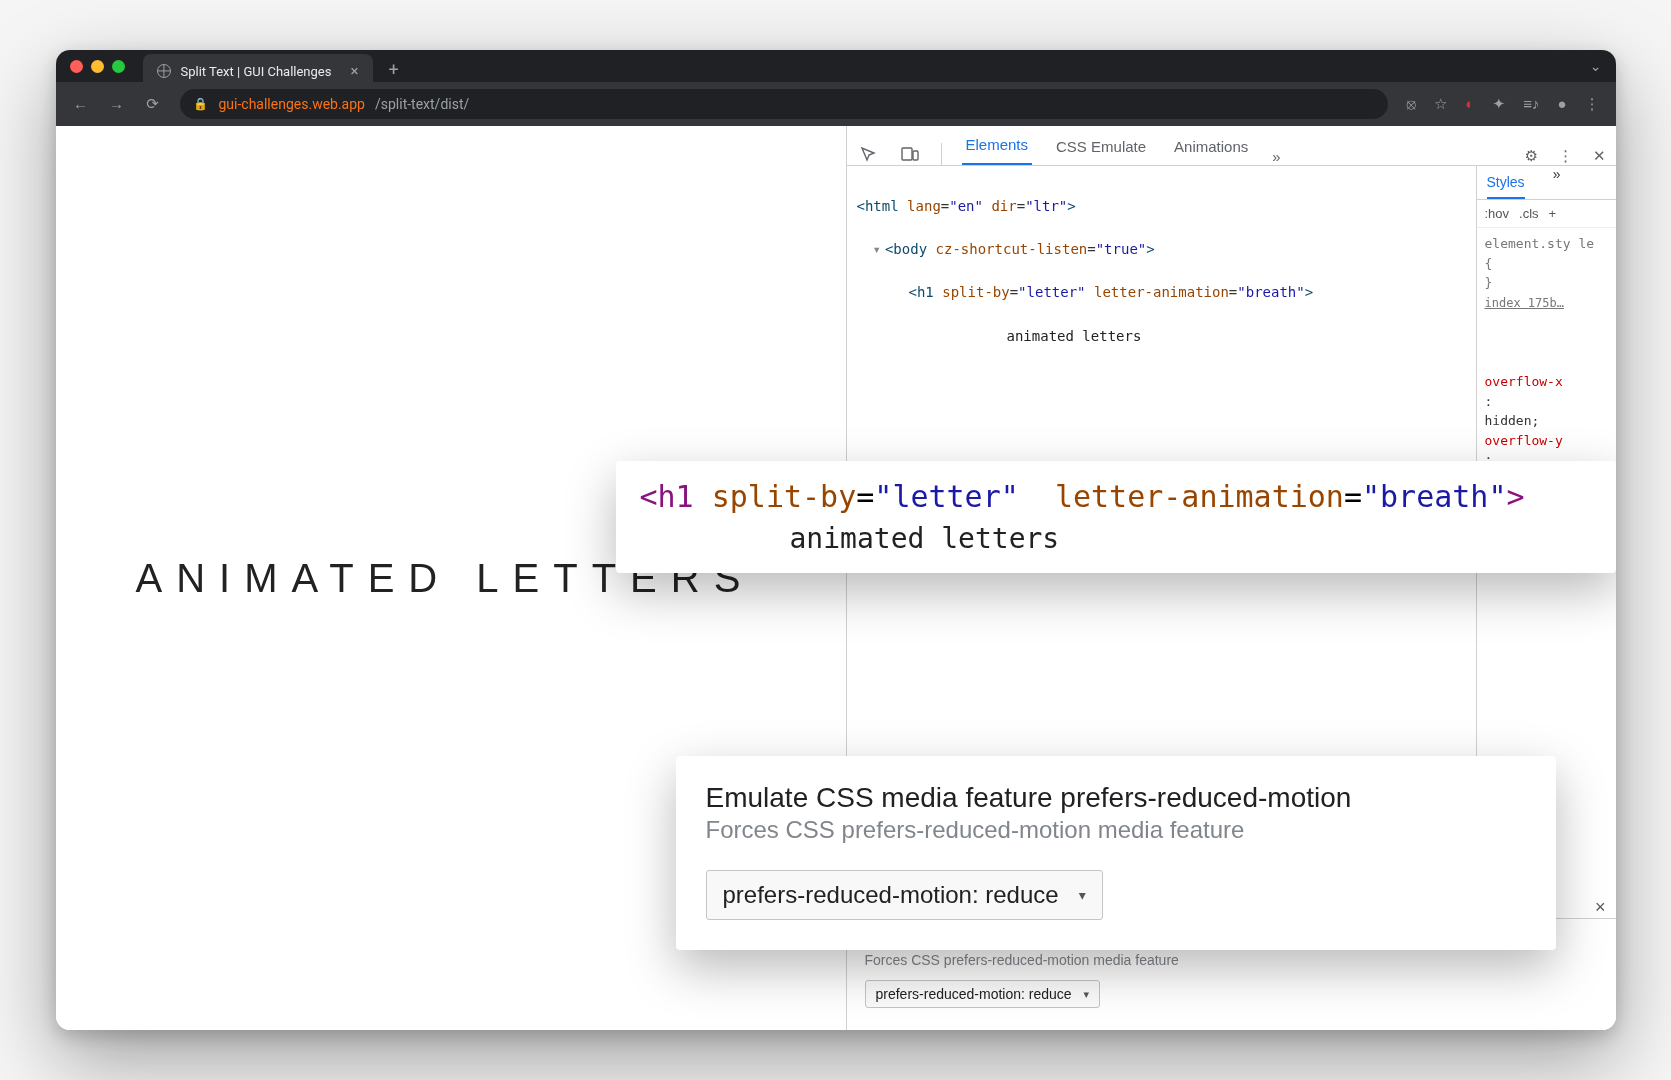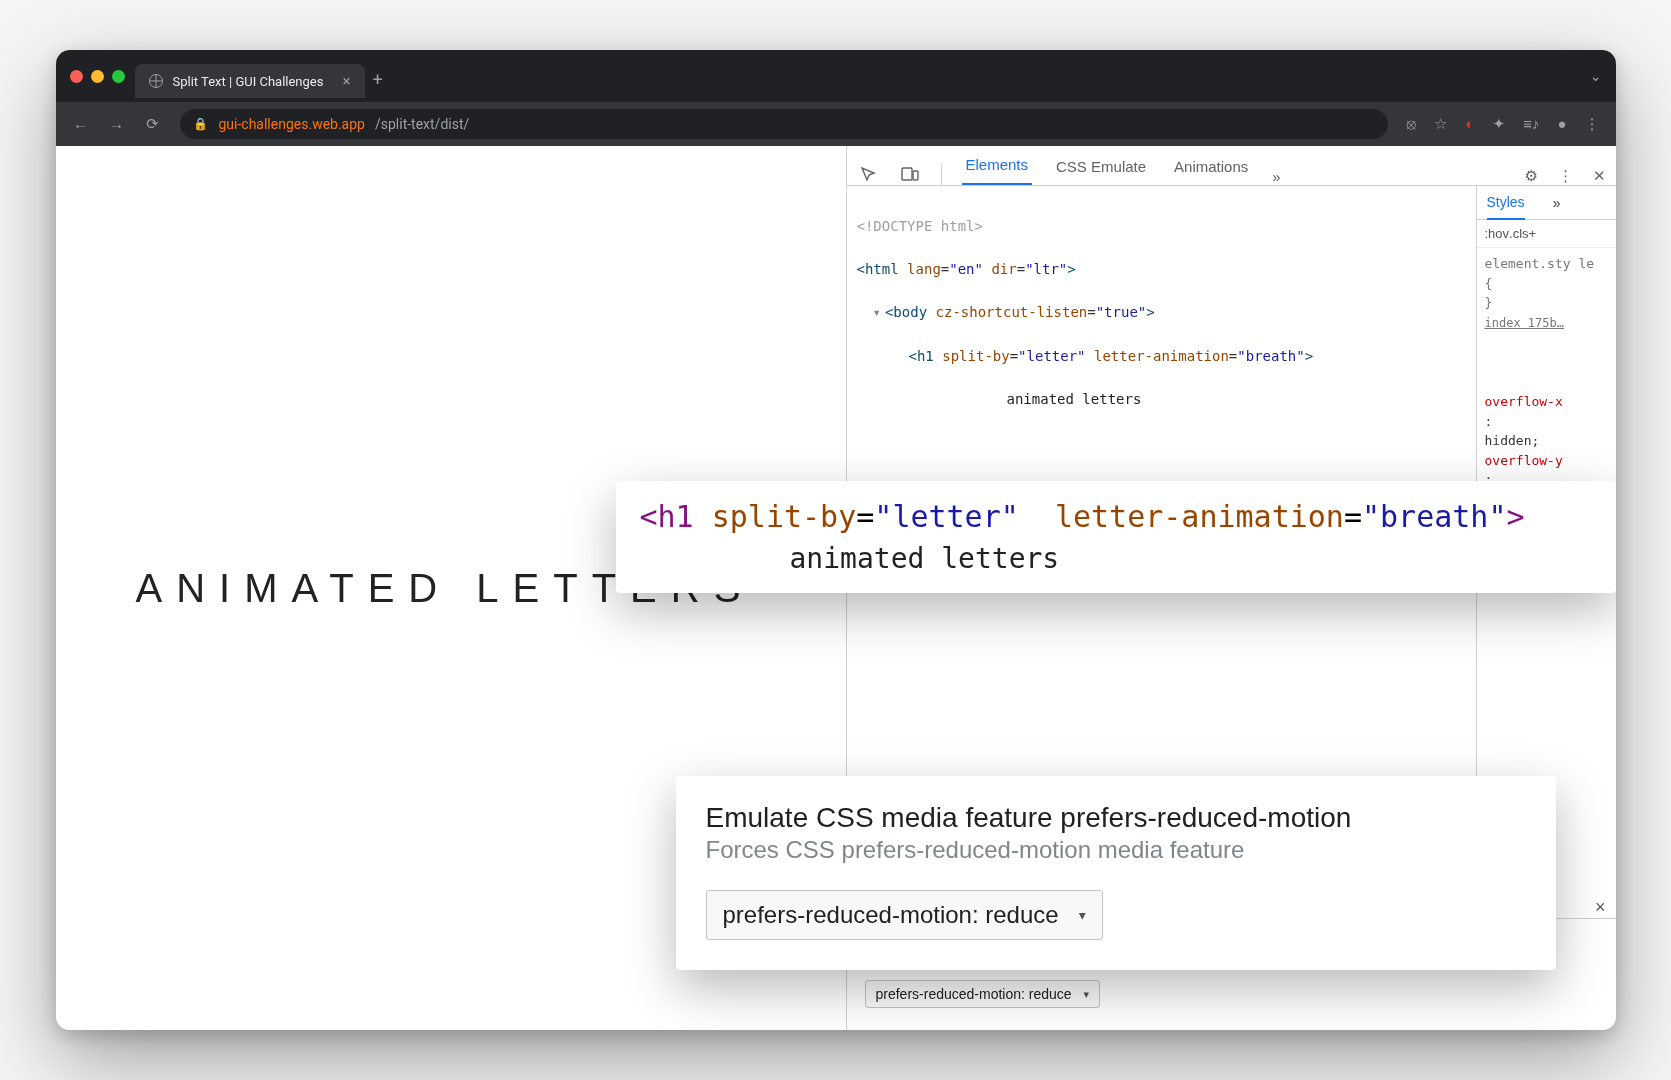--- a/index.html
+++ b/index.html
@@ -19,24 +19,25 @@
     border-radius: 14px;
     box-shadow: 0 30px 80px rgba(0,0,0,0.35), 0 6px 18px rgba(0,0,0,0.18);
     overflow: hidden;
     display: flex;
     flex-direction: column;
     position: relative;
   }
   
   .titlebar {
     background: #202124;
-    height: 52px;
+    height: 32px;
     display: flex;
     align-items: center;
     padding: 0 14px;
+    gap: 8px;
   }
   .traffic { display:flex; gap:8px; margin-right:10px;}
   .dot { width:13px; height:13px; border-radius:50%; }
   .dot.red{background:#ff5f57}
   .dot.yellow{background:#febc2e}
   .dot.green{background:#28c840}
   .tab {
     background:#35363a;
     color:#e8eaed;
     font-size:13px;
@@ -149,23 +150,23 @@
   .dom .text-node{padding-left:150px;color:#222}
   .dom .sel-line{background:#cfe8fc;padding-left:0;margin-left:-10px;margin-right:-10px;padding-left:10px}
   .dom .tri::before{content:"▸";margin-right:4px;color:#888}
   .dom .trid::before{content:"▾";margin-right:4px;color:#888}
   .styles{
     width:140px;
     border-left:1px solid #d0d0d0;
     font-size:13px;
     display:flex;flex-direction:column;
   }
-  .styles-head{display:flex;align-items:center;height:34px;border-bottom:1px solid #d0d0d0;padding:0 10px;gap:28px;font-family:-apple-system,sans-serif;font-size:14px;color:#333}
+  .styles-head{display:flex;height:34px;border-bottom:1px solid #d0d0d0;padding:0 10px;gap:28px;font-family:-apple-system,sans-serif;font-size:14px;color:#333}
   .styles-head .active{color:#1a73e8;font-weight:500;border-bottom:2px solid #1a73e8;padding-bottom:8px;margin-top:8px}
-  .styles-sub{display:flex;padding:6px 8px;border-bottom:1px solid #eee;font-size:13px;color:#555;font-family:-apple-system,sans-serif;align-items:center}
+  .styles-sub{display:flex;gap:10px;padding:6px 8px;border-bottom:1px solid #eee;font-size:13px;color:#555;font-family:-apple-system,sans-serif;align-items:center}
   .styles-body{padding:6px 8px;font-family:Menlo,monospace;font-size:13px;color:#333;line-height:1.5;overflow:hidden}
   .styles-body .g{color:#777}
   .styles-body .p{color:#c80000}
   .styles-body .lnk{color:#777;text-decoration:underline;font-size:12px}
   
   .float{position:absolute;background:#fff;box-shadow:0 18px 50px rgba(0,0,0,0.28);border-radius:4px}
   .float-code{
     left:560px; top:335px; width:1000px; padding:14px 24px;
     font-family:Menlo,Consolas,monospace;font-size:30px;line-height:1.45;
   }
@@ -267,21 +268,20 @@
         <span class="dt-tab">Animations</span>
         <span>»</span>
         <span class="spacer"></span>
         <span>⚙</span>
         <span>⋮</span>
         <span>✕</span>
       </div>
 
       <div class="dt-body">
         <div class="dom">
-<div class="indent1 gray">&lt;!DOCTYPE html&gt;</div>
 <div class="indent1"><span class="tag">&lt;html</span> <span class="attr">lang</span>=<span class="val">"en"</span> <span class="attr">dir</span>=<span class="val">"ltr"</span><span class="tag">&gt;</span></div>
 <div class="indent2 trid"><span class="tag">&lt;body</span> <span class="attr">cz-shortcut-listen</span>=<span class="val">"true"</span><span class="tag">&gt;</span></div>
 <div class="indent4"><span class="tag">&lt;h1</span> <span class="attr">split-by</span>=<span class="val">"letter"</span> <span class="attr">letter-animation</span>=<span class="val">"breath"</span><span class="tag">&gt;</span></div>
 <div class="text-node">animated letters</div>
 <div style="height:140px"></div>
         </div>
 
         <div class="styles">
           <div class="styles-head">
             <span class="active">Styles</span>

